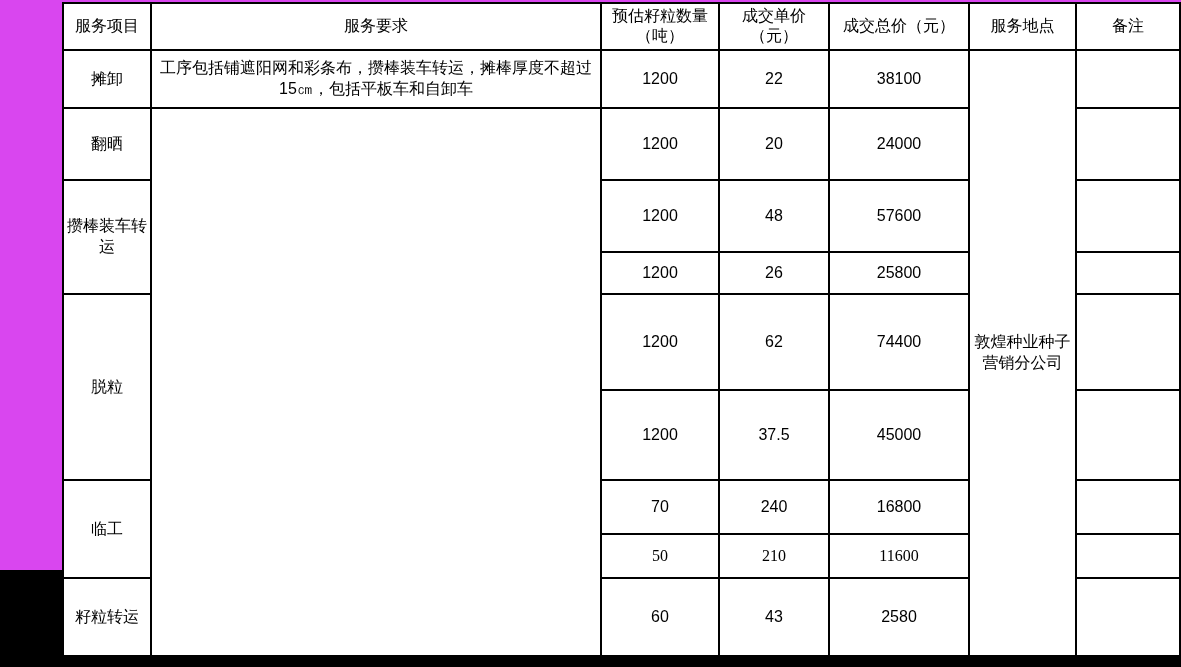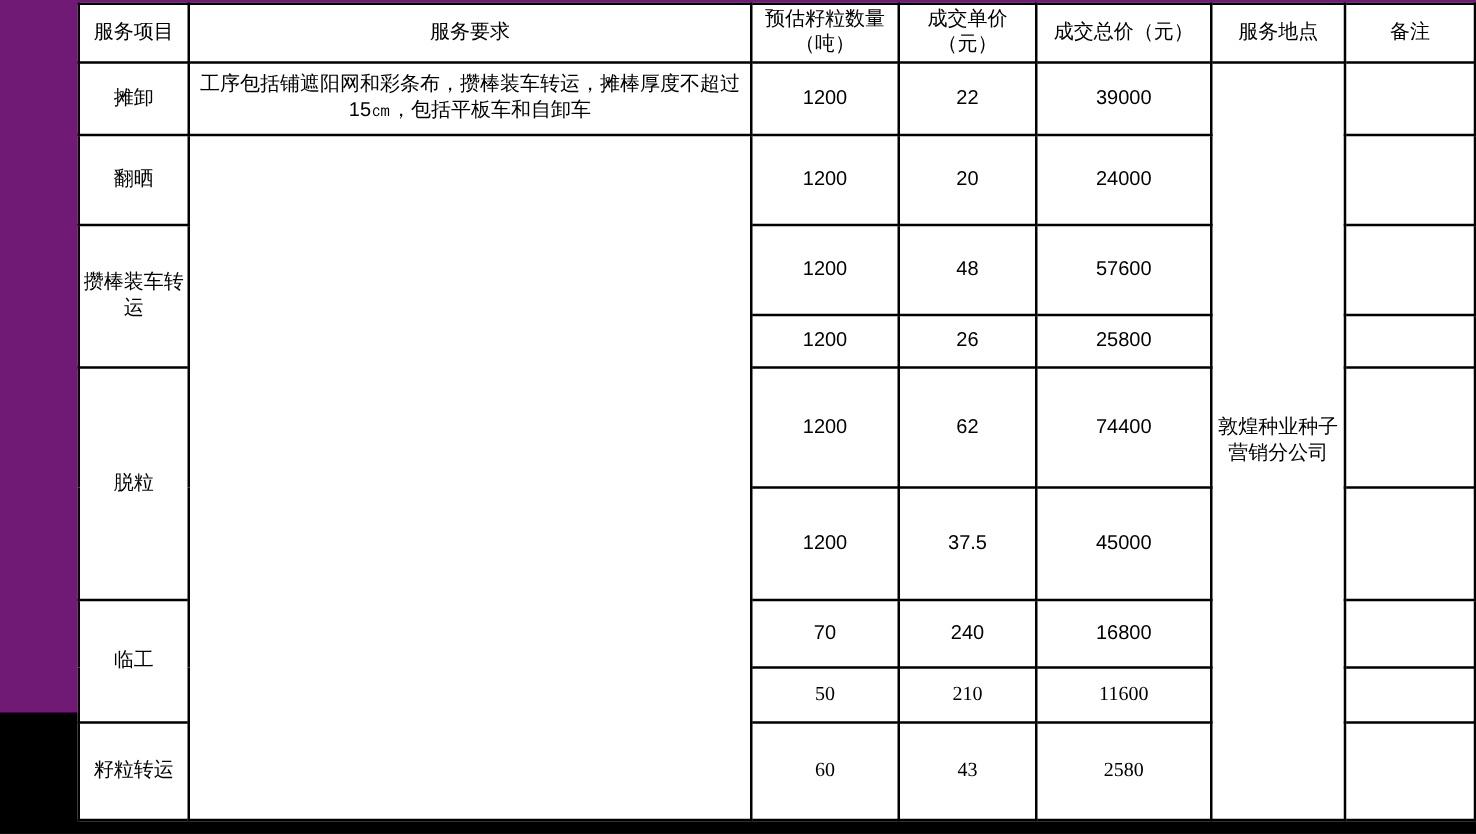--- a/index.html
+++ b/index.html
@@ -12,21 +12,21 @@
     height: 667px;
     overflow: hidden;
     font-family: "Liberation Sans", "DejaVu Sans", sans-serif;
   }
   #sheet {
     position: absolute;
     left: 0;
     top: 0;
     width: 1181px;
     height: 570px;
-    background: #701a75;
+    background: #d946ef;
   }
   table.doc-table {
     position: absolute;
     left: 62px;
     top: 2px;
     width: 1117px;
     border-collapse: collapse;
     table-layout: fixed;
     background: #ffffff;
   }
@@ -78,21 +78,21 @@
   }
   .num { font-size: 16px; }
   .r1 td { height: 52px; }
   .r2 td { height: 66px; }
   .r3 td { height: 66px; }
   .r4 td { height: 36px; }
   .r5 td { height: 90px; }
   .r6 td { height: 84px; }
   .r7 td { height: 48px; }
   .r8 td { height: 38px; font-family: Liberation Serif, serif; }
-  .r9 td { height: 72px; font-family: Liberation Serif, serif; }
+  .r9 td { height: 72px; }
 </style>
 </head>
 <body>
 
 <div id="sheet">
   <table class="doc-table">
     <colgroup>
       <col class="c-item">
       <col class="c-req">
       <col class="c-qty">
@@ -112,21 +112,21 @@
         <th class="hdr">备注</th>
       </tr>
     </thead>
     <tbody>
 
       <tr class="r1">
         <td class="item-cell">摊卸</td>
         <td class="req-cell">工序包括铺遮阳网和彩条布，攒棒装车转运，摊棒厚度不超过15㎝，包括平板车和自卸车</td>
         <td class="num">1200</td>
         <td class="num">22</td>
-        <td class="num">39000</td>
+        <td class="num">38100</td>
         <td class="place-cell" rowspan="9">敦煌种业种子营销分公司</td>
         <td class="blank-cell"></td>
       </tr>
 
       <tr class="r2">
         <td class="item-cell">翻晒</td>
         <td class="req-cell req-blank" rowspan="8"></td>
         <td class="num">1200</td>
         <td class="num">20</td>
         <td class="num">24000</td>

